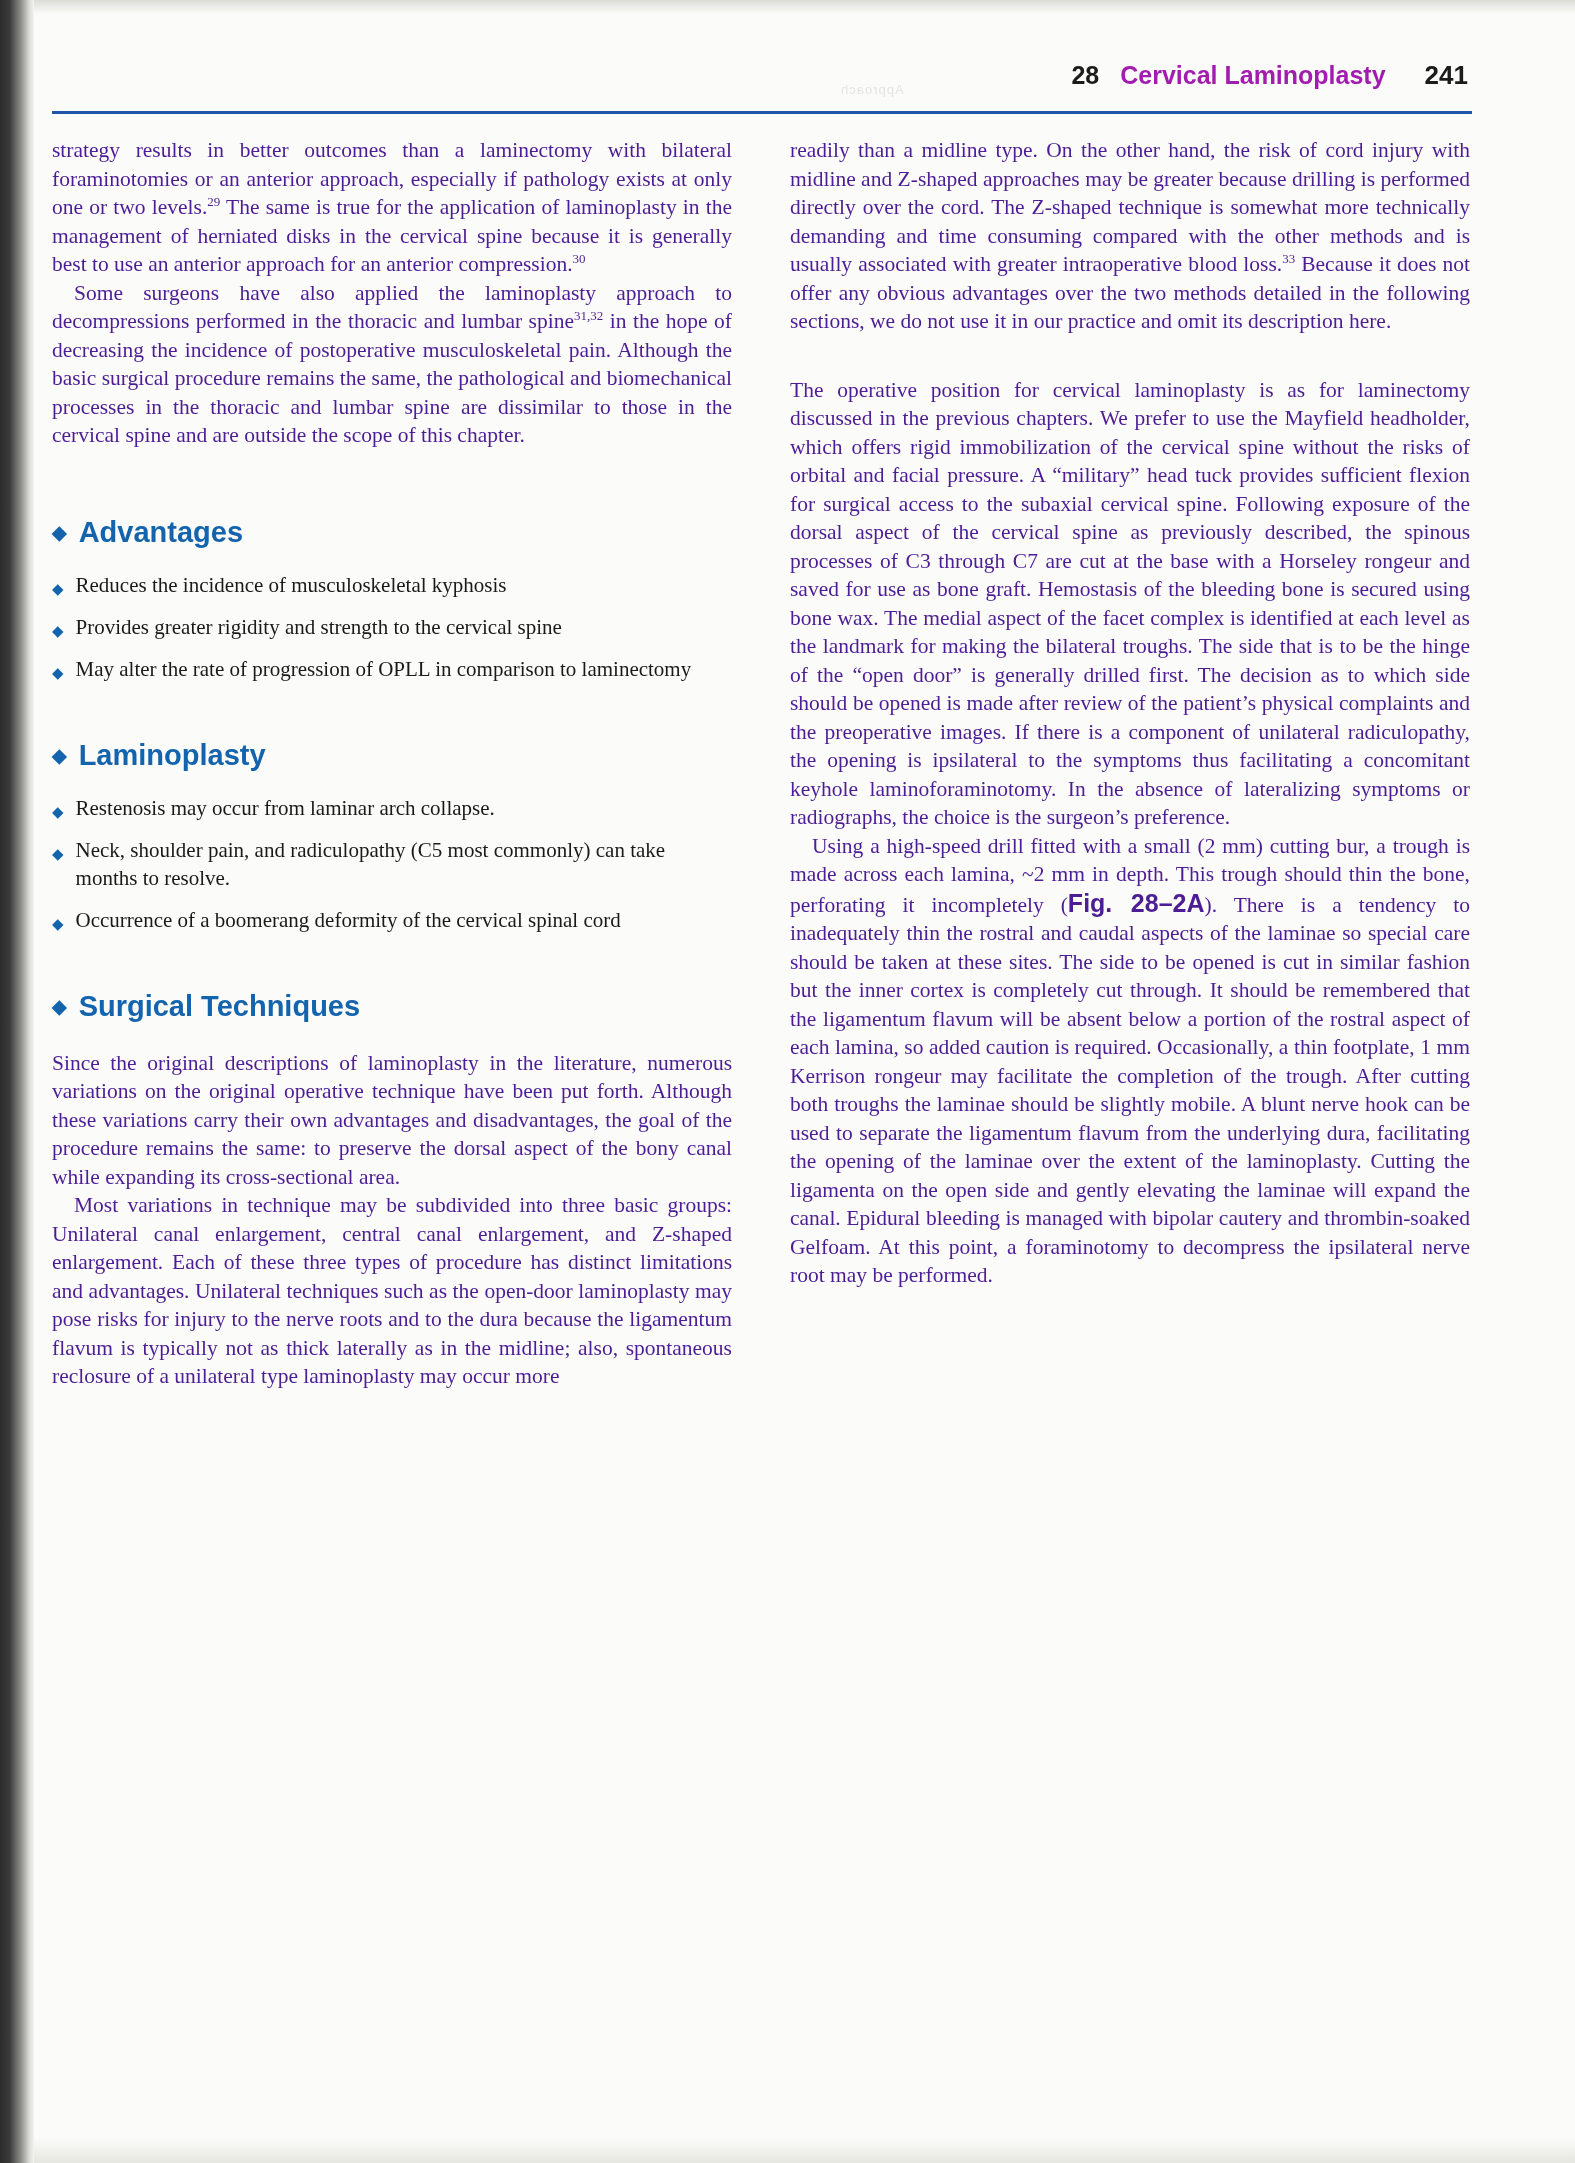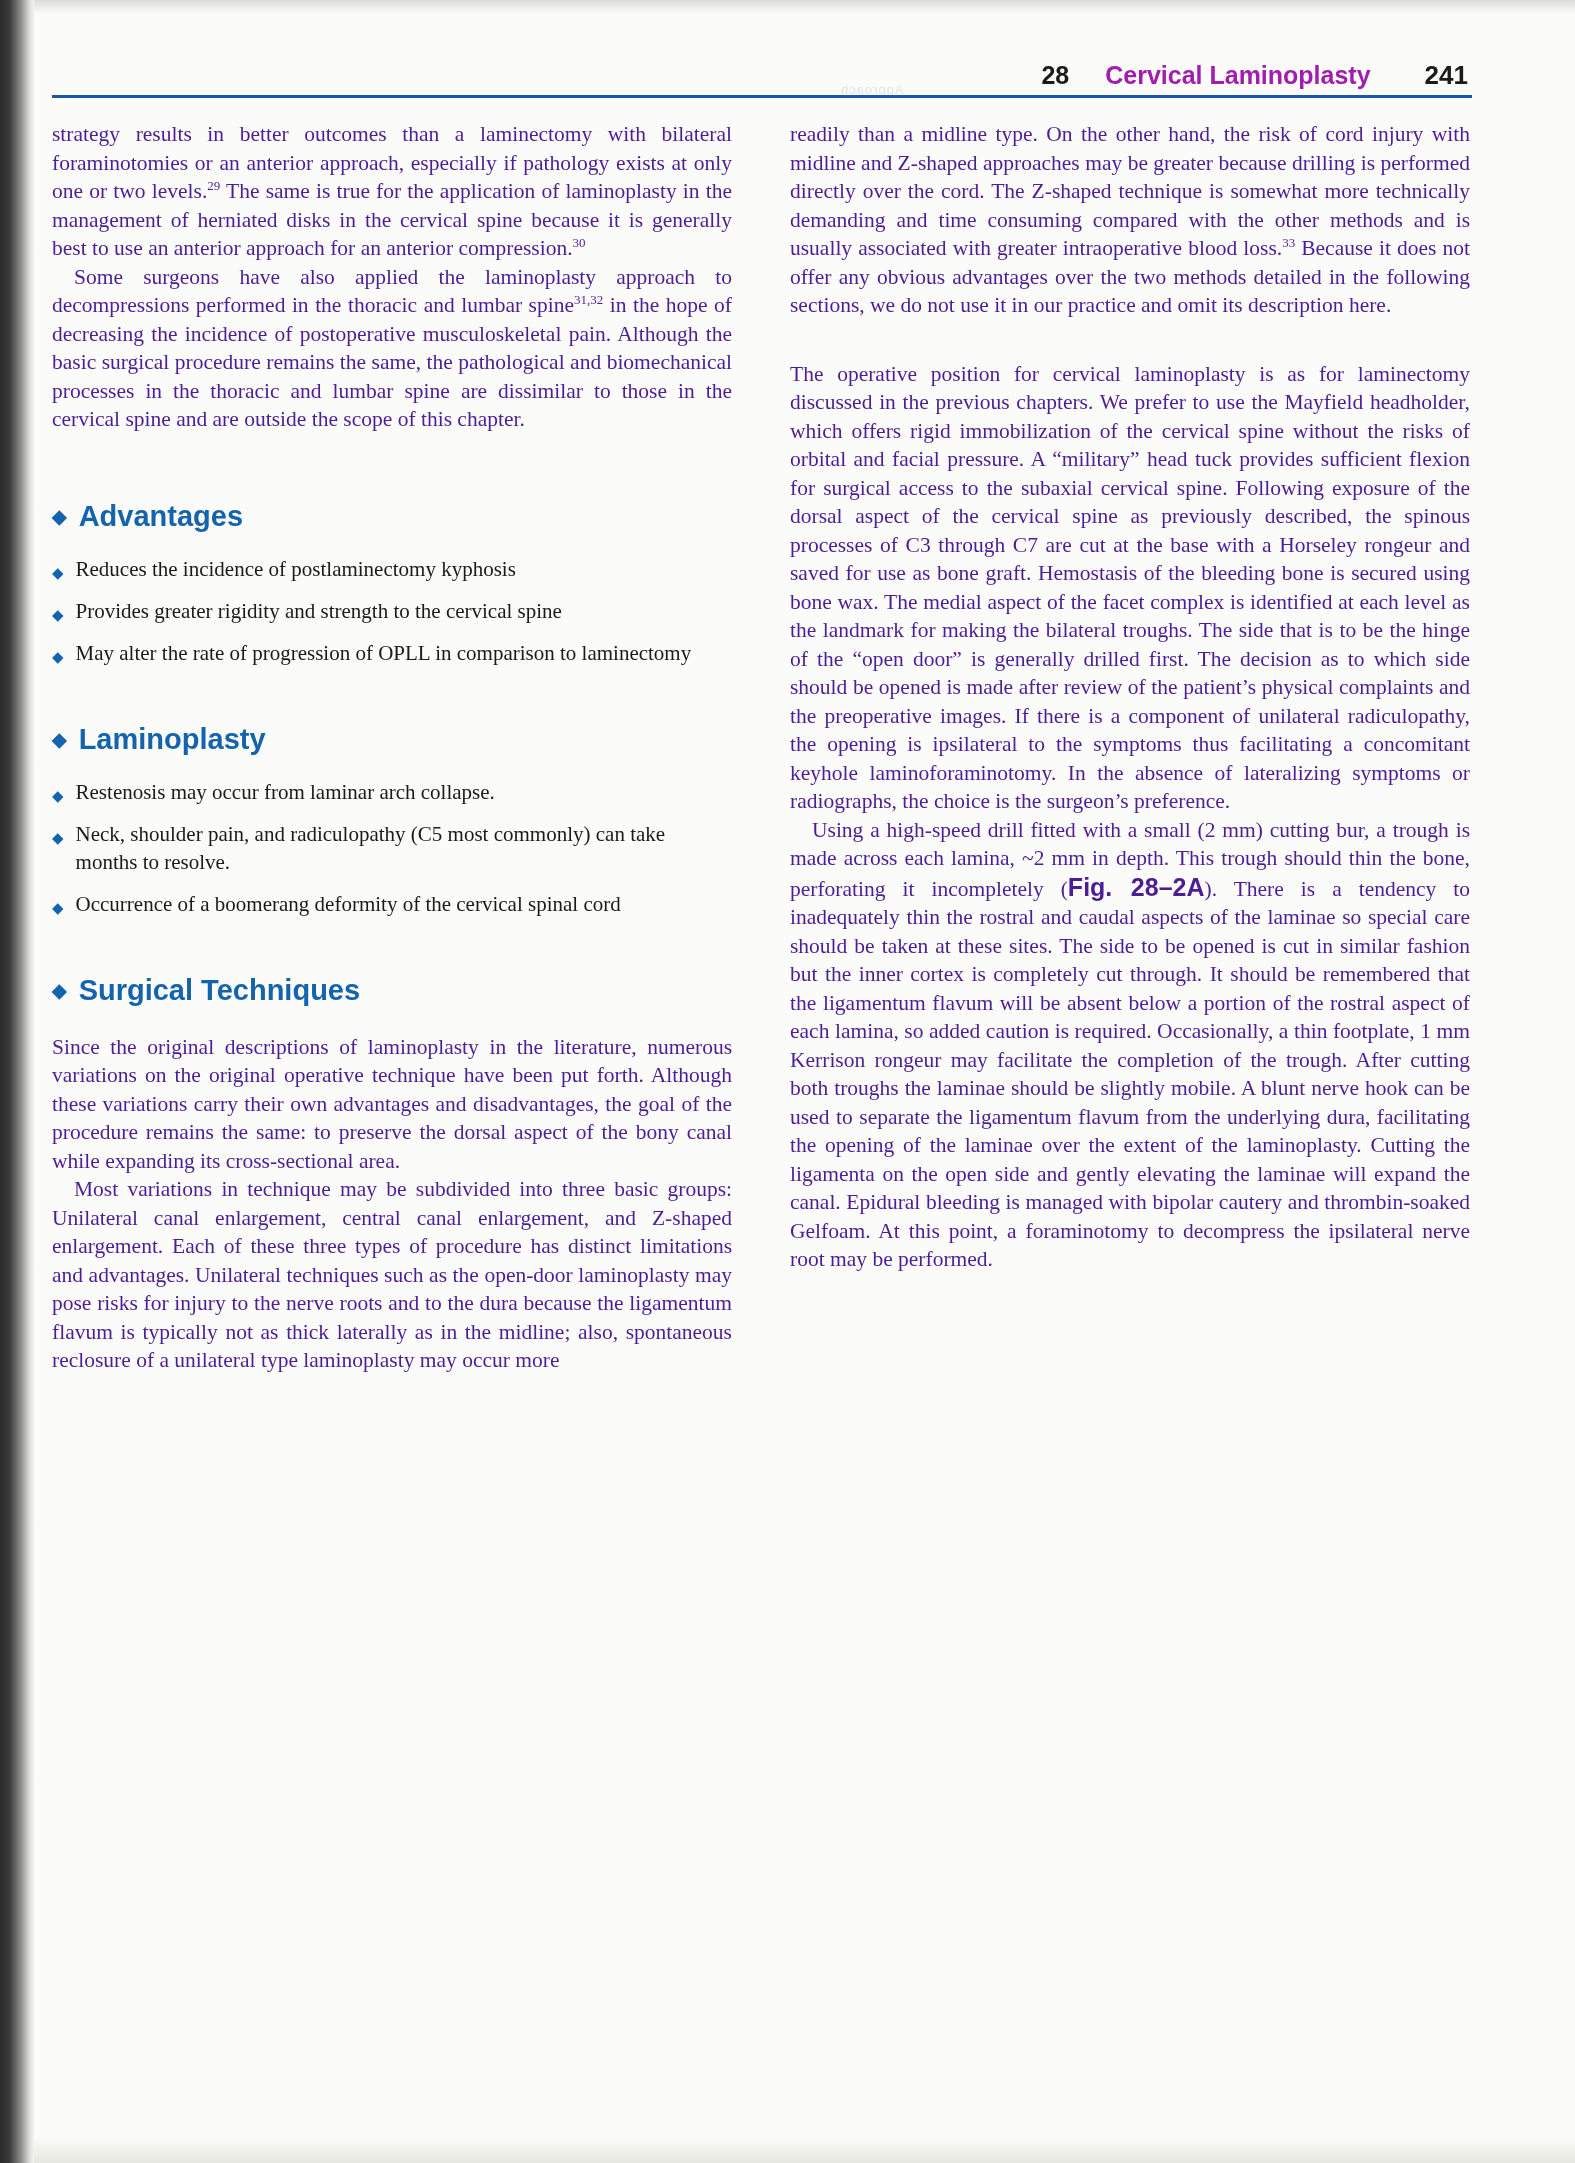--- a/index.html
+++ b/index.html
@@ -57,24 +57,24 @@
     left: 52px;
     top: 60px;
     width: 1420px;
   }
 
   
   .runhead {
     display: flex;
     align-items: baseline;
     justify-content: flex-end;
-    gap: 36px;
+    gap: 21px;
     font-family: "Liberation Sans", sans-serif;
     padding-right: 4px;
-    padding-bottom: 4px;
+    padding-bottom: 20px;
   }
   .runhead .chapnum {
     font-size: 25px;
     font-weight: bold;
     color: #1b1b1b;
   }
   .runhead .chaptitle {
     font-size: 25px;
     font-weight: bold;
     color: #a21caf;
@@ -194,21 +194,21 @@
         </div>
 
         <div class="sec-block first">
           <h2 class="section">
             <span class="dia">◆</span>
             <span>Advantages</span>
           </h2>
           <ul class="bullets">
             <li>
               <span class="bdia">◆</span>
-              <span class="btext">Reduces the incidence of postlaminectomy kyphosis</span>
+              <span class="btext">Reduces the incidence of musculoskeletal kyphosis</span>
             </li>
             <li>
               <span class="bdia">◆</span>
               <span class="btext">Provides greater rigidity and strength to the cervical spine</span>
             </li>
             <li>
               <span class="bdia">◆</span>
               <span class="btext">May alter the rate of progression of OPLL in comparison to laminectomy</span>
             </li>
           </ul>

